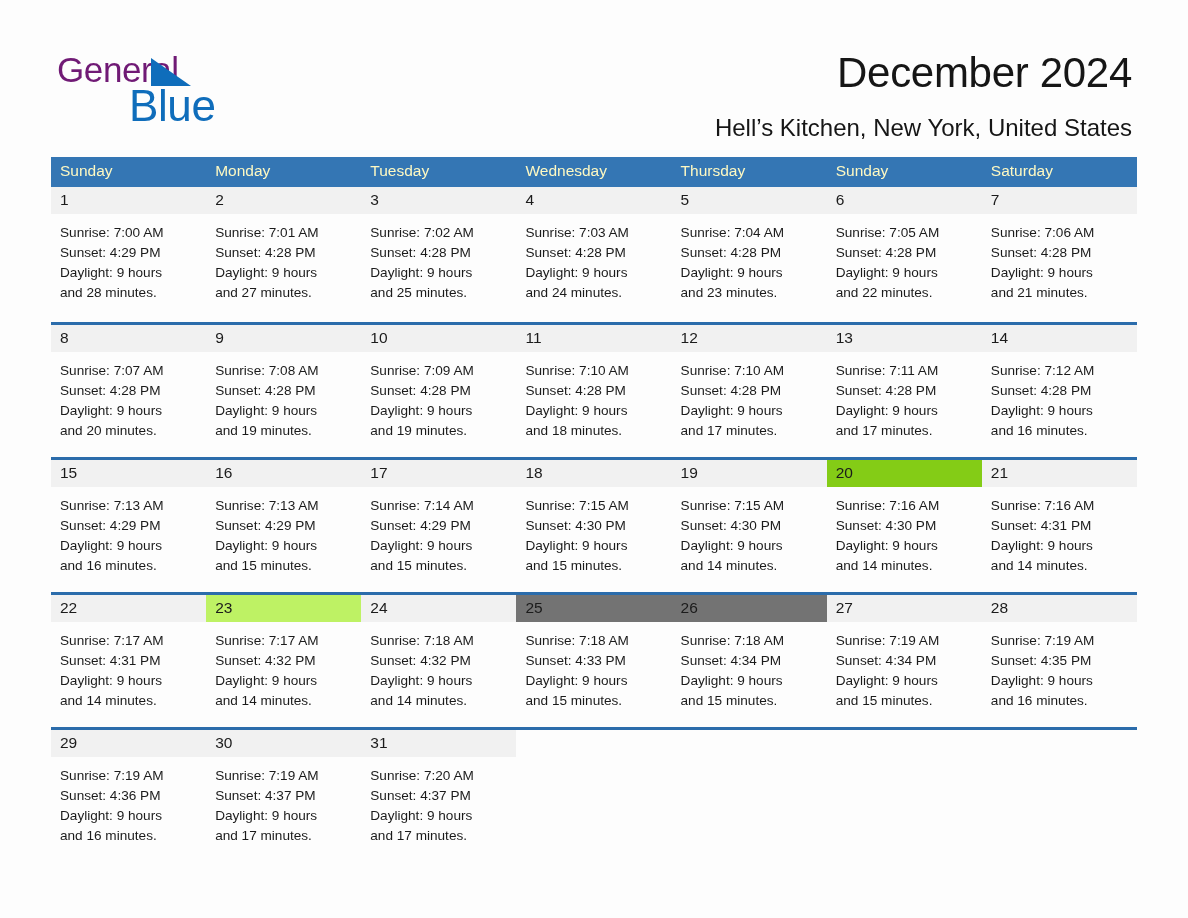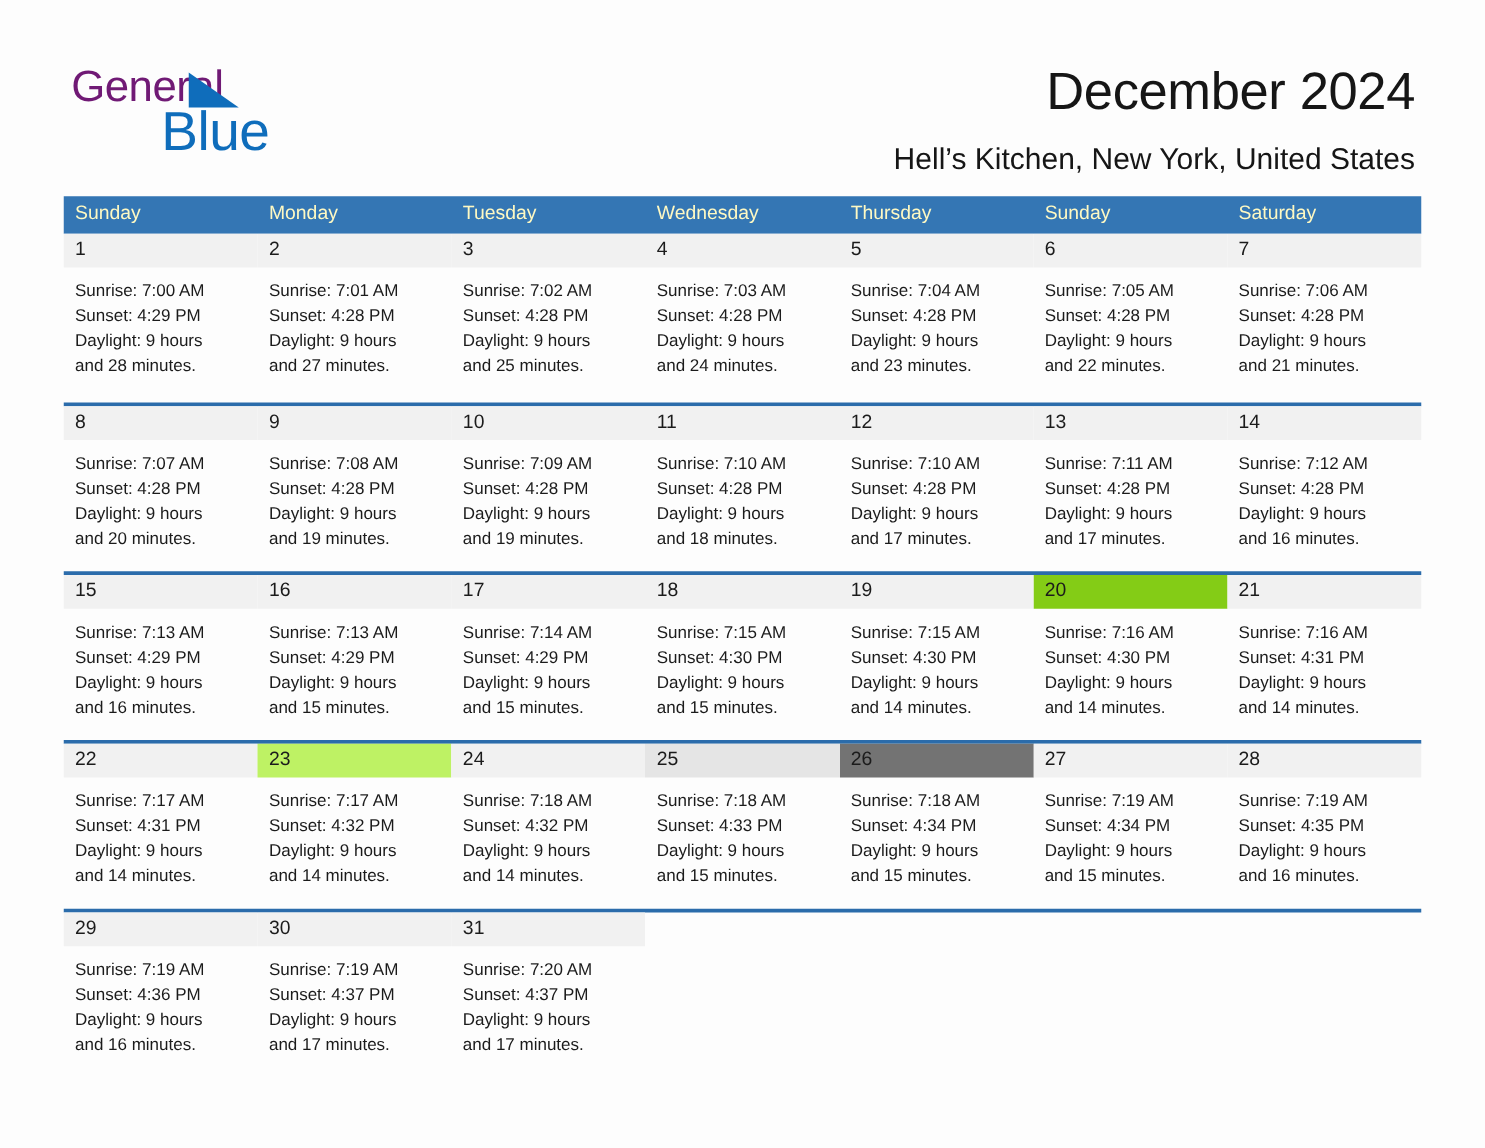--- a/index.html
+++ b/index.html
@@ -437,21 +437,21 @@
               <div class="day-num">24</div>
             </div>
             <div class="day-body">
               <div>Sunrise: 7:18 AM</div>
               <div>Sunset: 4:32 PM</div>
               <div>Daylight: 9 hours</div>
               <div>and 14 minutes.</div>
             </div>
           </div>
           <div class="day">
-            <div class="day-num-band" style="background: #e5e5e5;">
+            <div class="day-num-band" style="background: #737373;">
               <div class="day-num">25</div>
             </div>
             <div class="day-body">
               <div>Sunrise: 7:18 AM</div>
               <div>Sunset: 4:33 PM</div>
               <div>Daylight: 9 hours</div>
               <div>and 15 minutes.</div>
             </div>
           </div>
           <div class="day">

